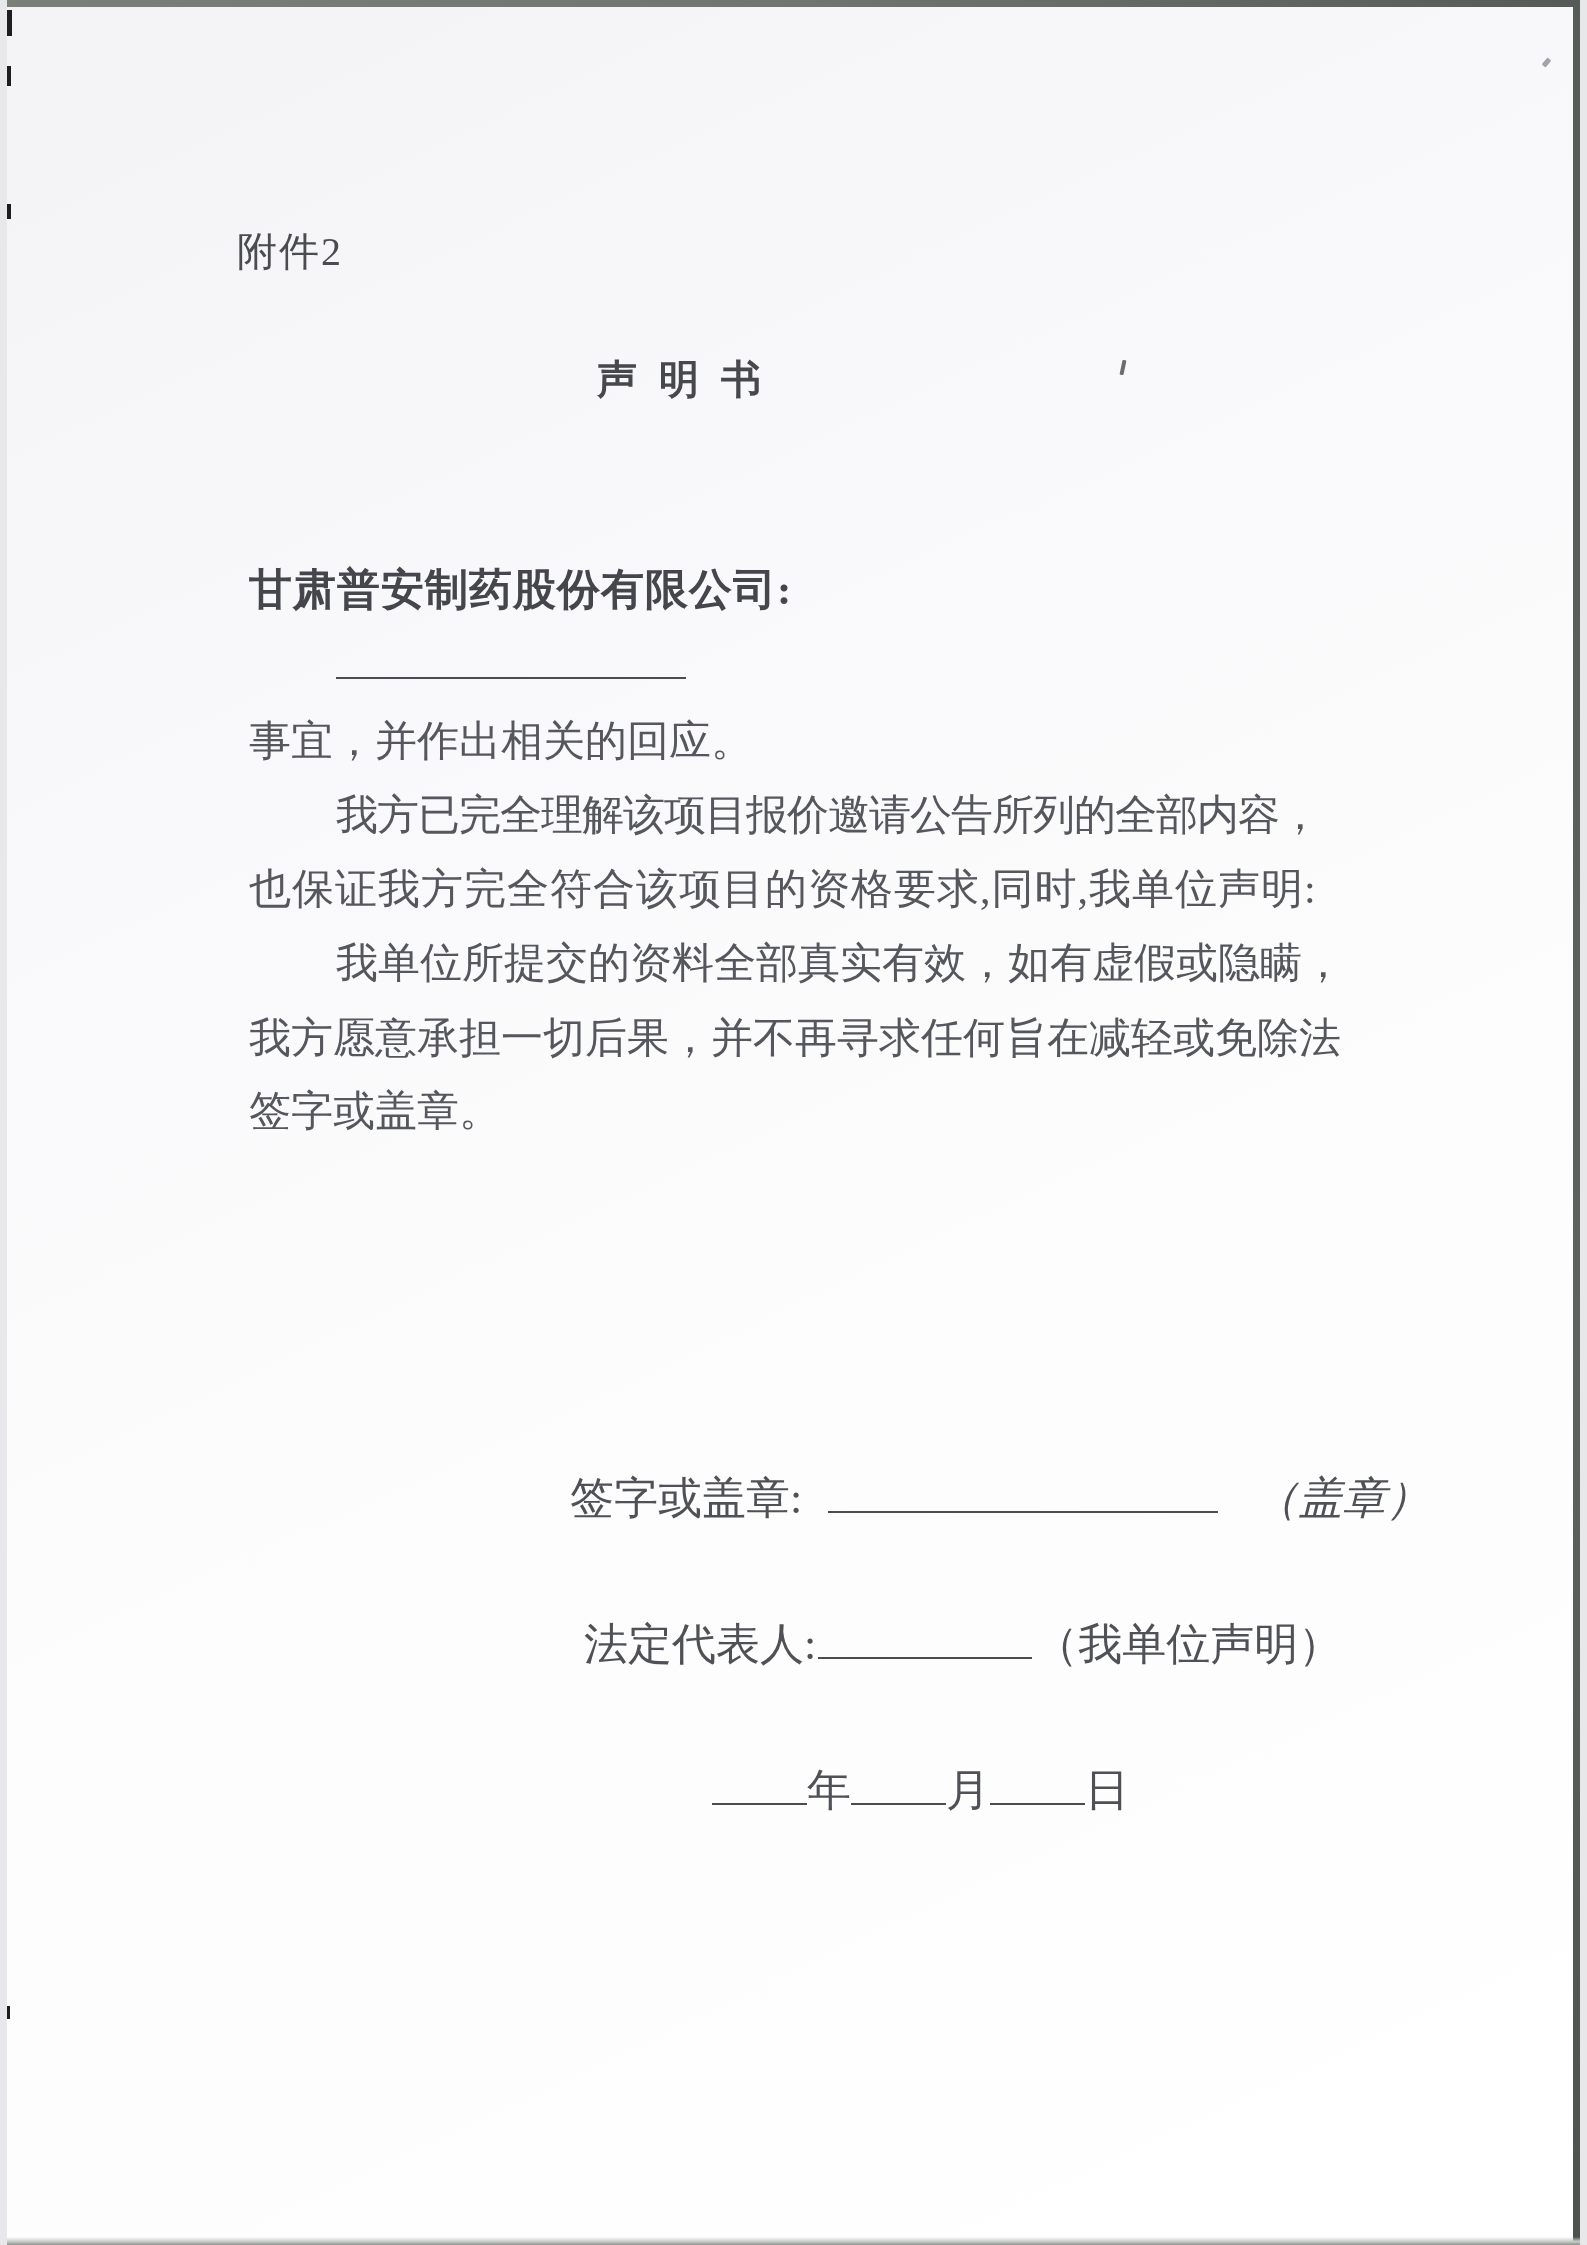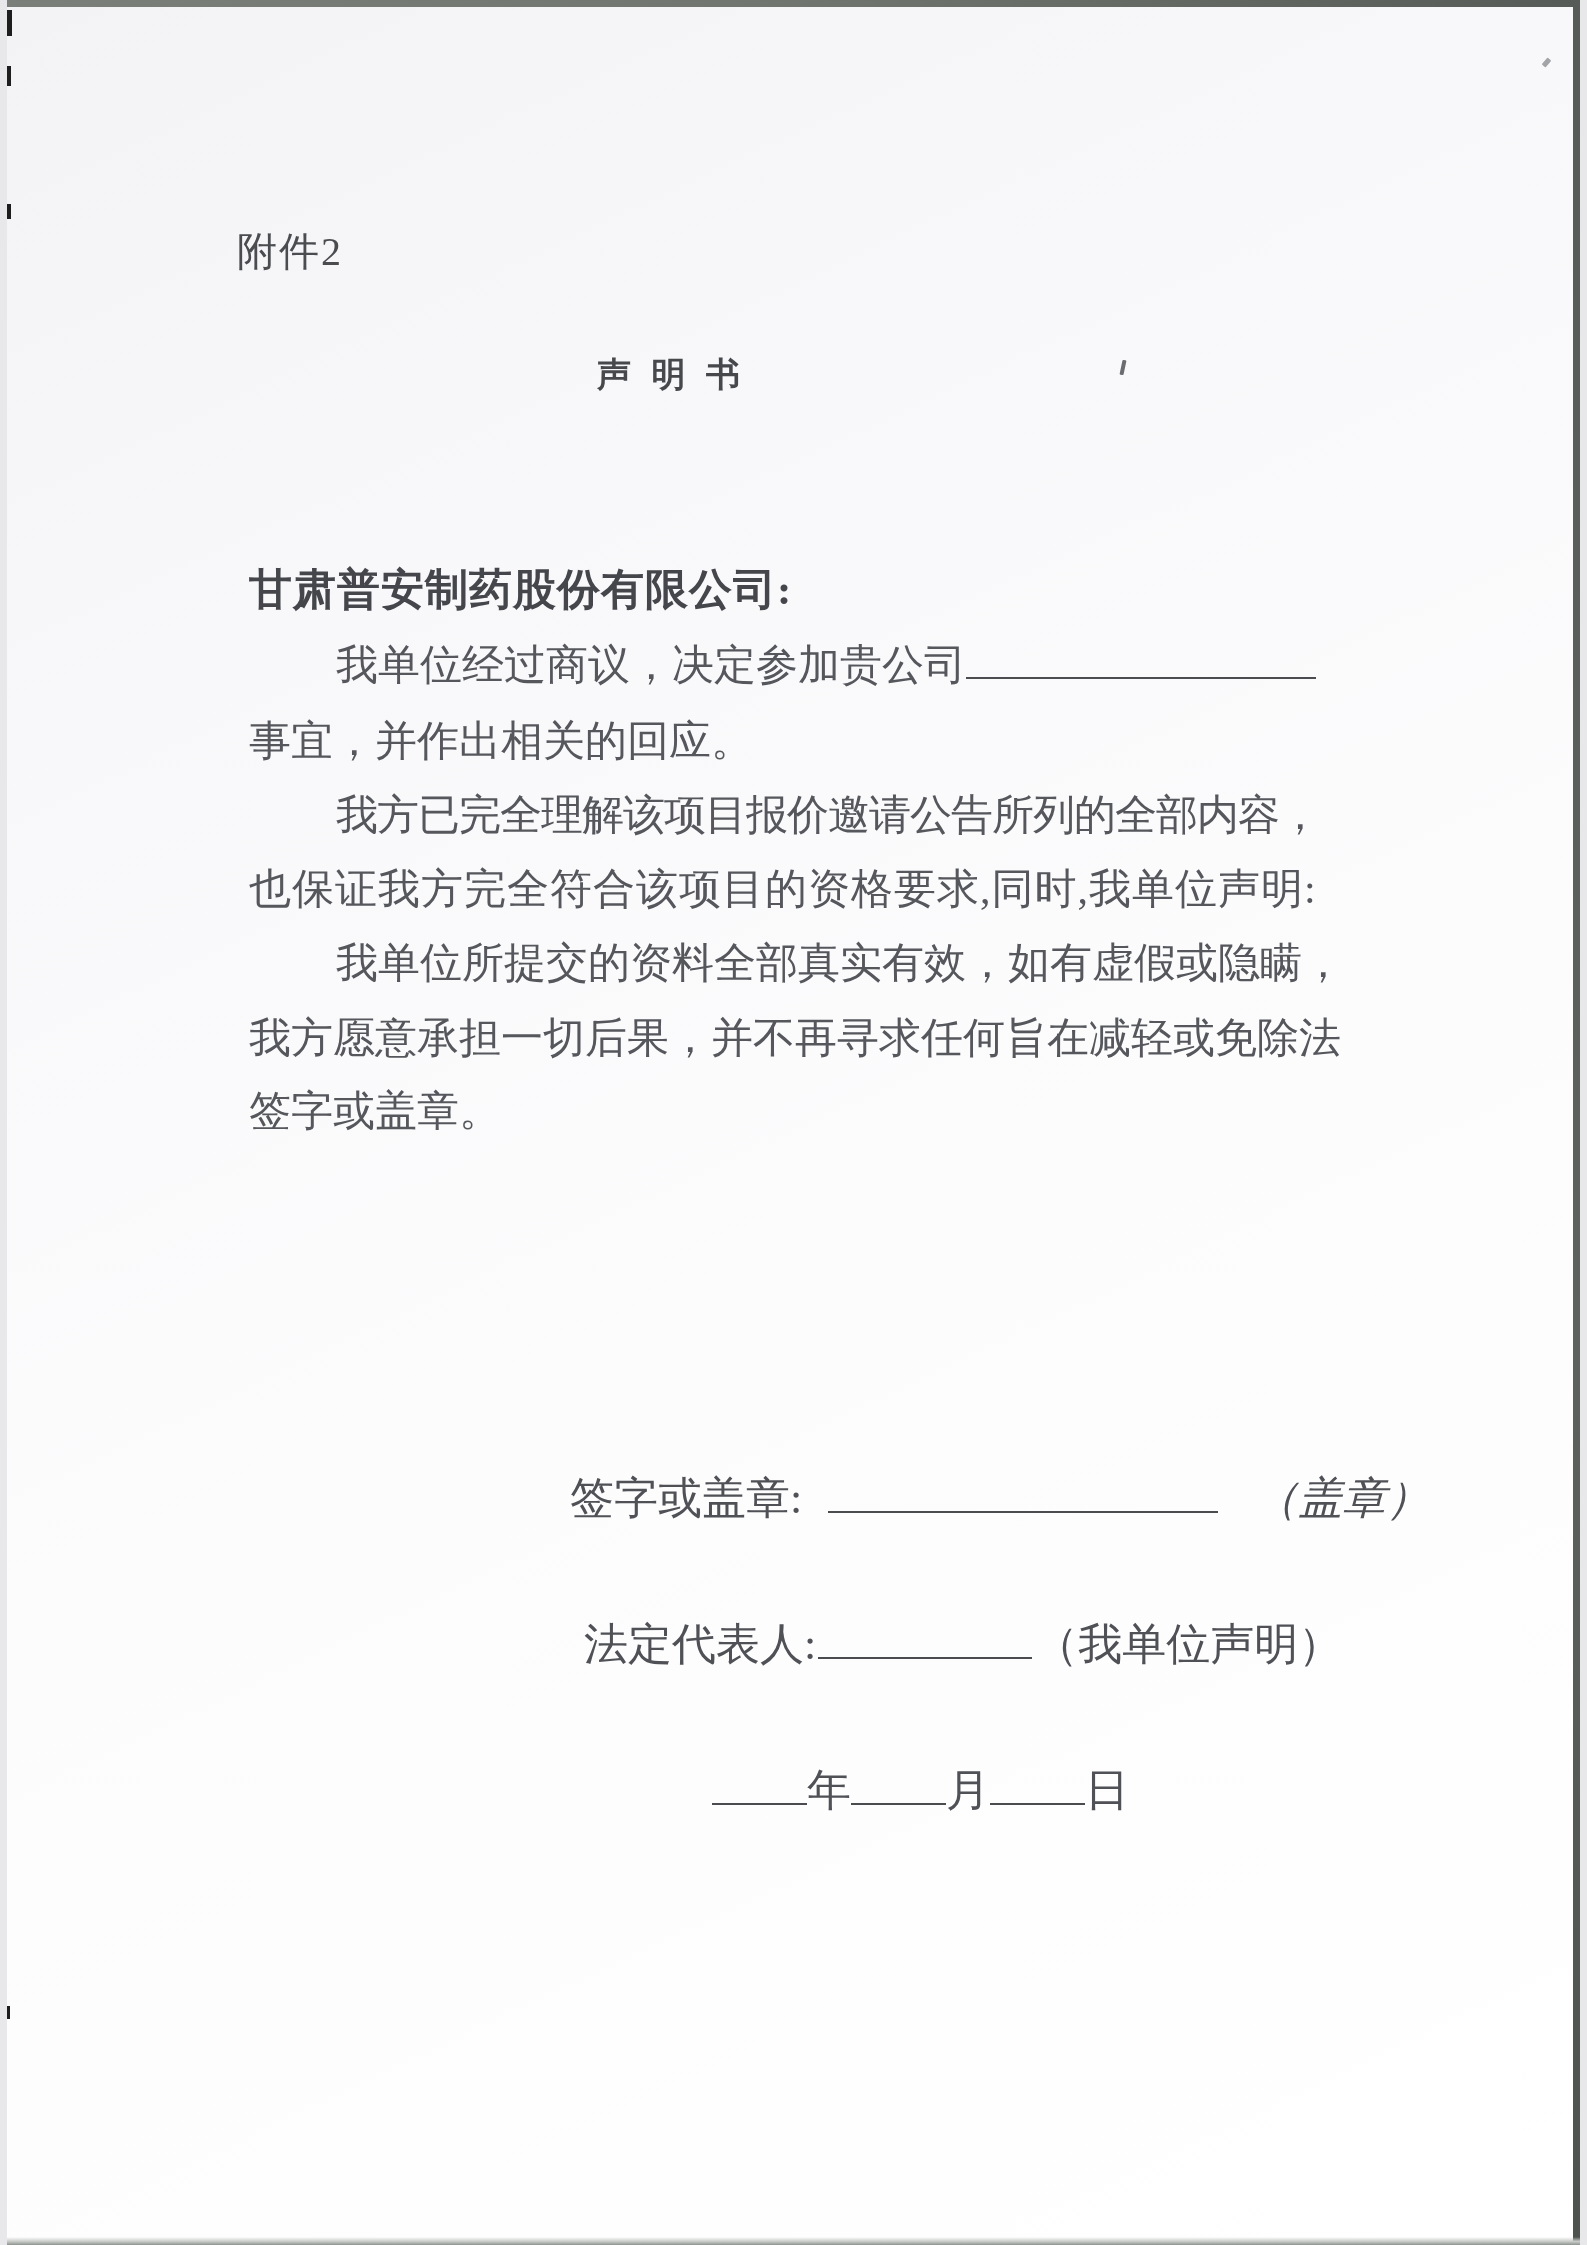--- a/index.html
+++ b/index.html
@@ -43,21 +43,21 @@
   .s1 { left: 1114px; top: 360px; width: 4px; height: 15px; transform: rotate(12deg); }
   .s2 { left: 1537px; top: 58px;  width: 5px; height: 9px;  transform: rotate(40deg); opacity: .6; }
 
   
   .attachment {
     position: absolute; left: 230px; top: 224px;
     font-size: 40px; color: #4a4c50; letter-spacing: 2px;
   }
   .title {
     position: absolute; left: 590px; top: 352px; margin: 0;
-    font-size: 34px; font-weight: bold; color: #46484c;
+    font-size: 40px; font-weight: bold; color: #46484c;
     word-spacing: 8px; letter-spacing: 2px; white-space: nowrap;
   }
   .line {
     position: absolute; white-space: nowrap;
     font-size: 42px; color: #55575c; margin-top: 25px;
   }
   .recipient {
     left: 242px; top: 536px;
     font-size: 43px; font-weight: bold; color: #44464b; letter-spacing: 1px;
   }
@@ -102,21 +102,21 @@
   <div class="speck s1"></div>
   <div class="speck s2"></div>
 
   <div class="attachment">附件2</div>
 
   <h1 class="title">声 明 书</h1>
 
   <div class="line recipient">甘肃普安制药股份有限公司:</div>
 
   <div class="line l1">
-    <span>我单位经过商议，决定参加贵公司</span><span class="blank blank-company"></span>
+    <span class="blank blank-company"></span>
   </div>
   <div class="line l2">事宜，并作出相关的回应。</div>
   <div class="line l3">我方已完全理解该项目报价邀请公告所列的全部内容，</div>
   <div class="line l4">也保证我方完全符合该项目的资格要求,同时,我单位声明:</div>
   <div class="line l5">我单位所提交的资料全部真实有效，如有虚假或隐瞒，</div>
   <div class="line l6">我方愿意承担一切后果，并不再寻求任何旨在减轻或免除法</div>
   <div class="line l7">签字或盖章。</div>
 
   <div class="line sig sig-company">
     <span>签字或盖章:</span><span class="blank"></span><span class="suffix">（盖章）</span>

